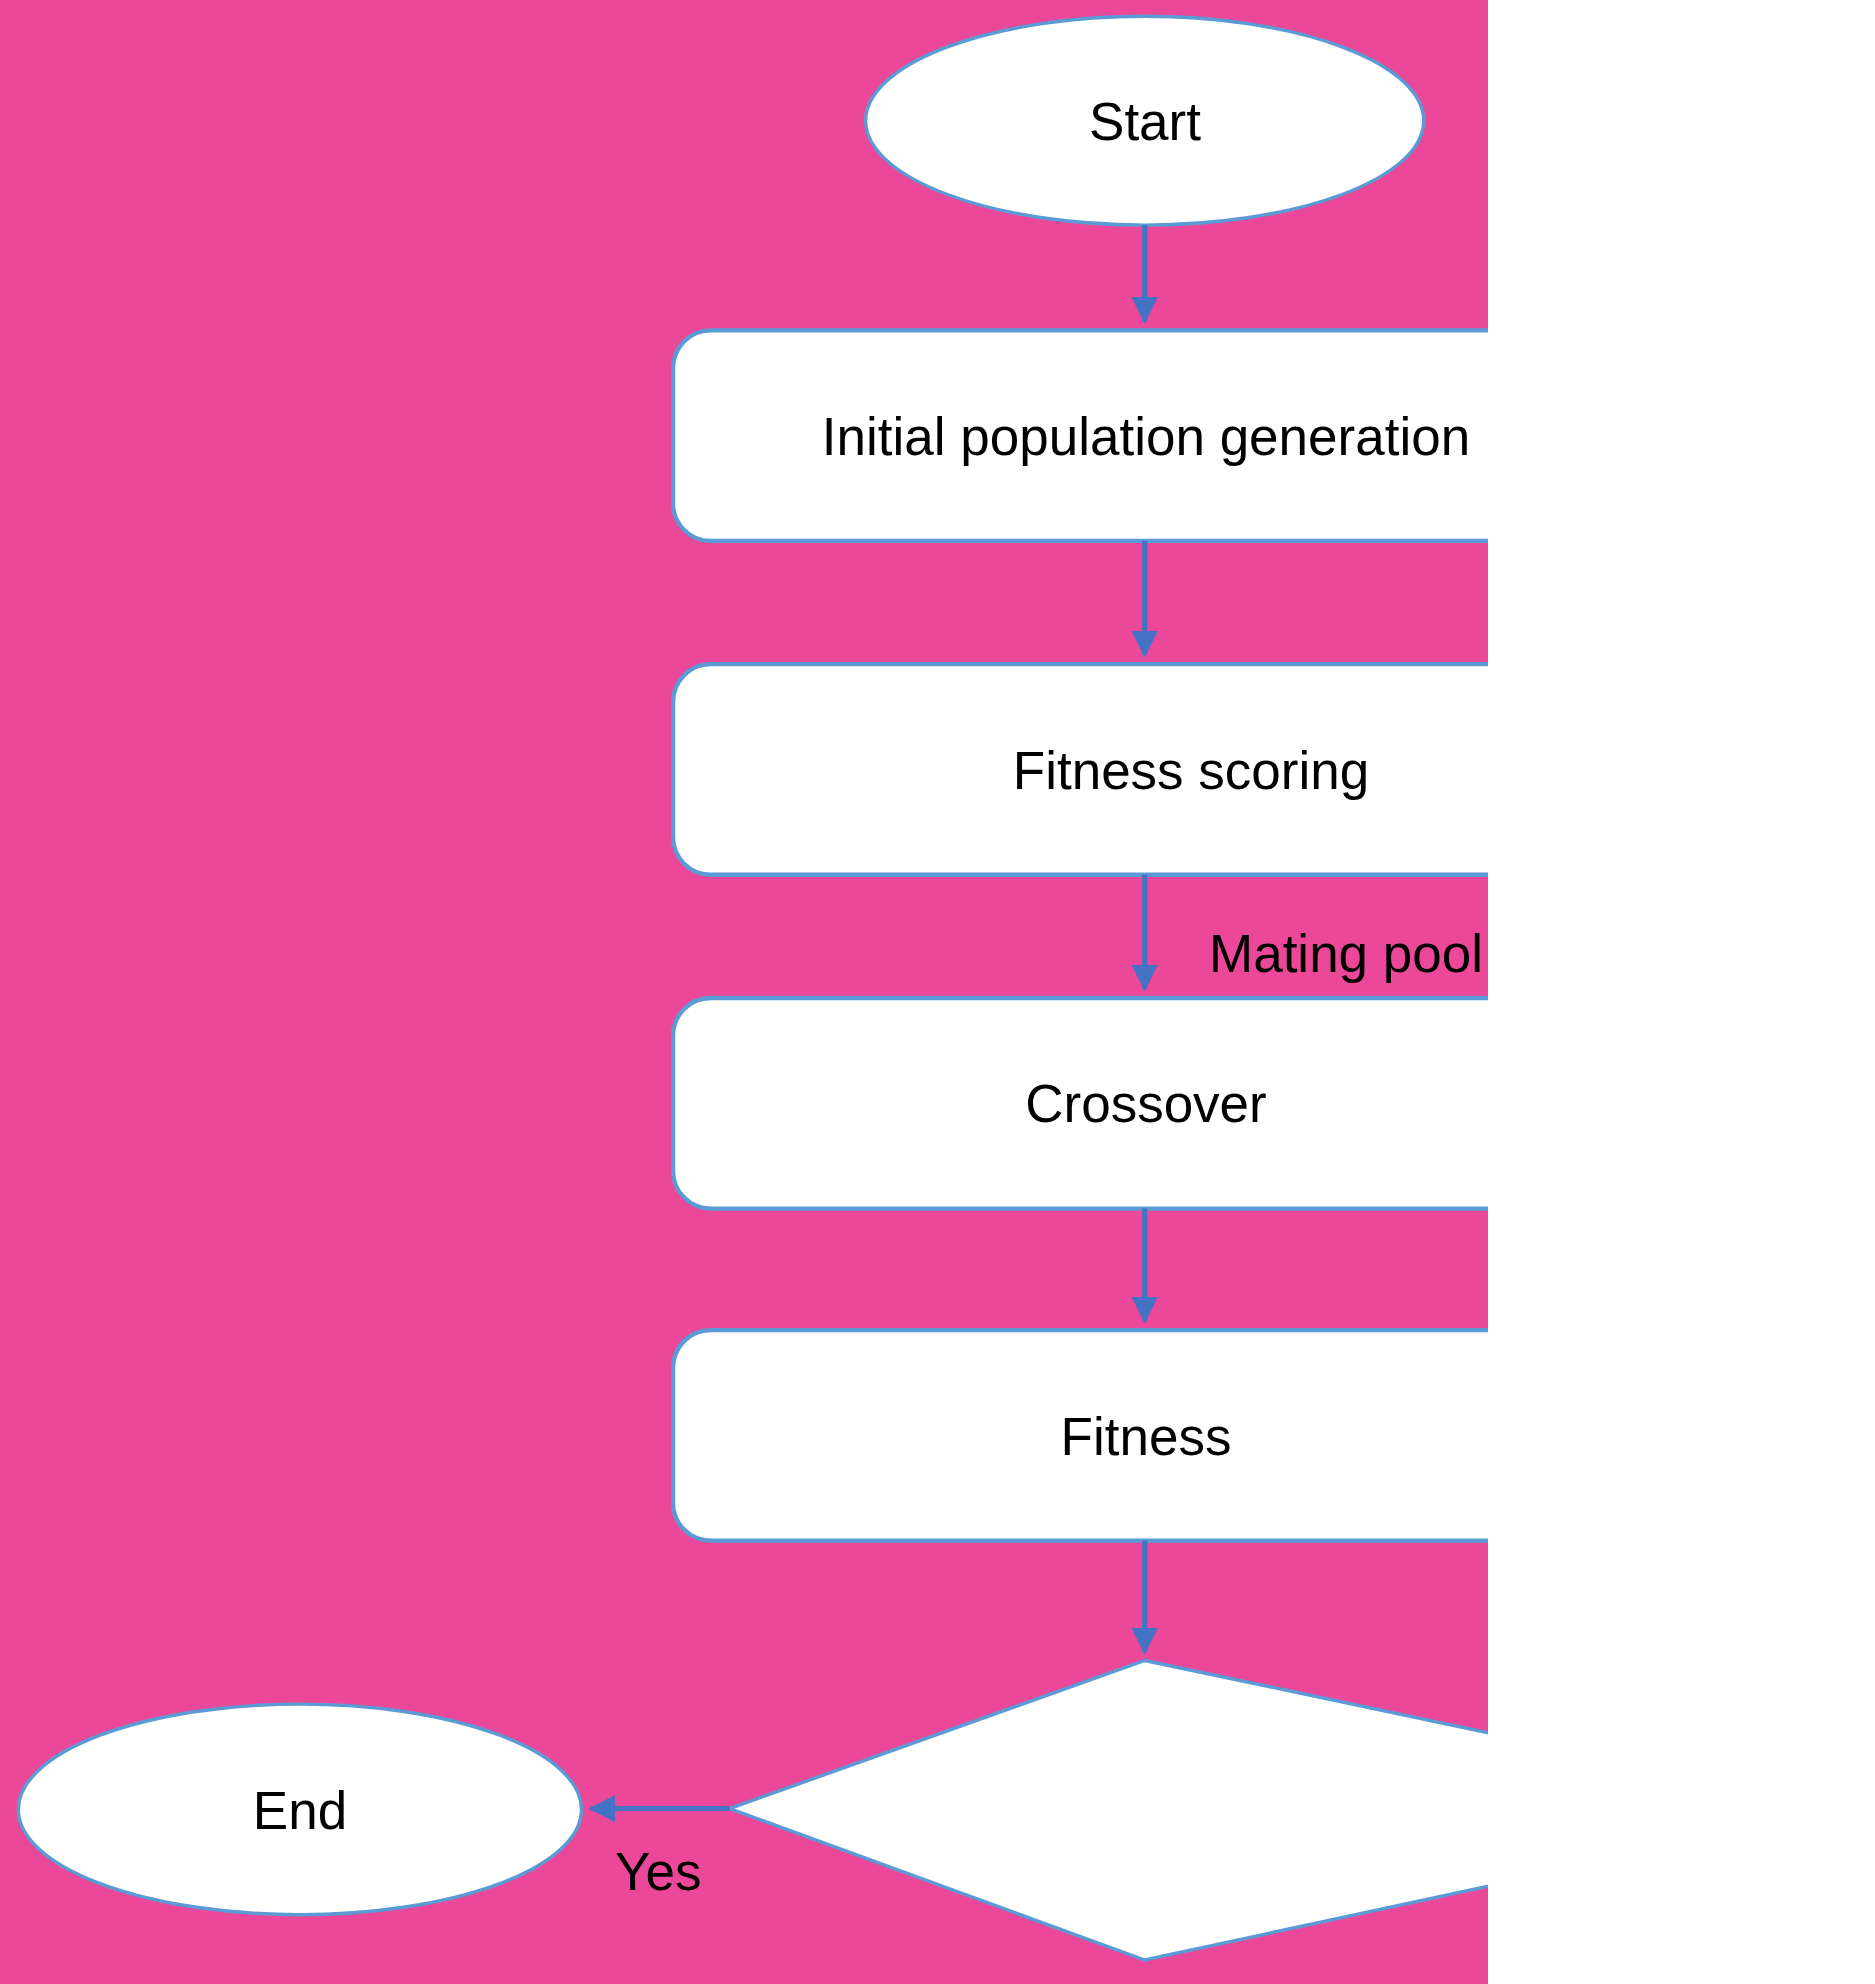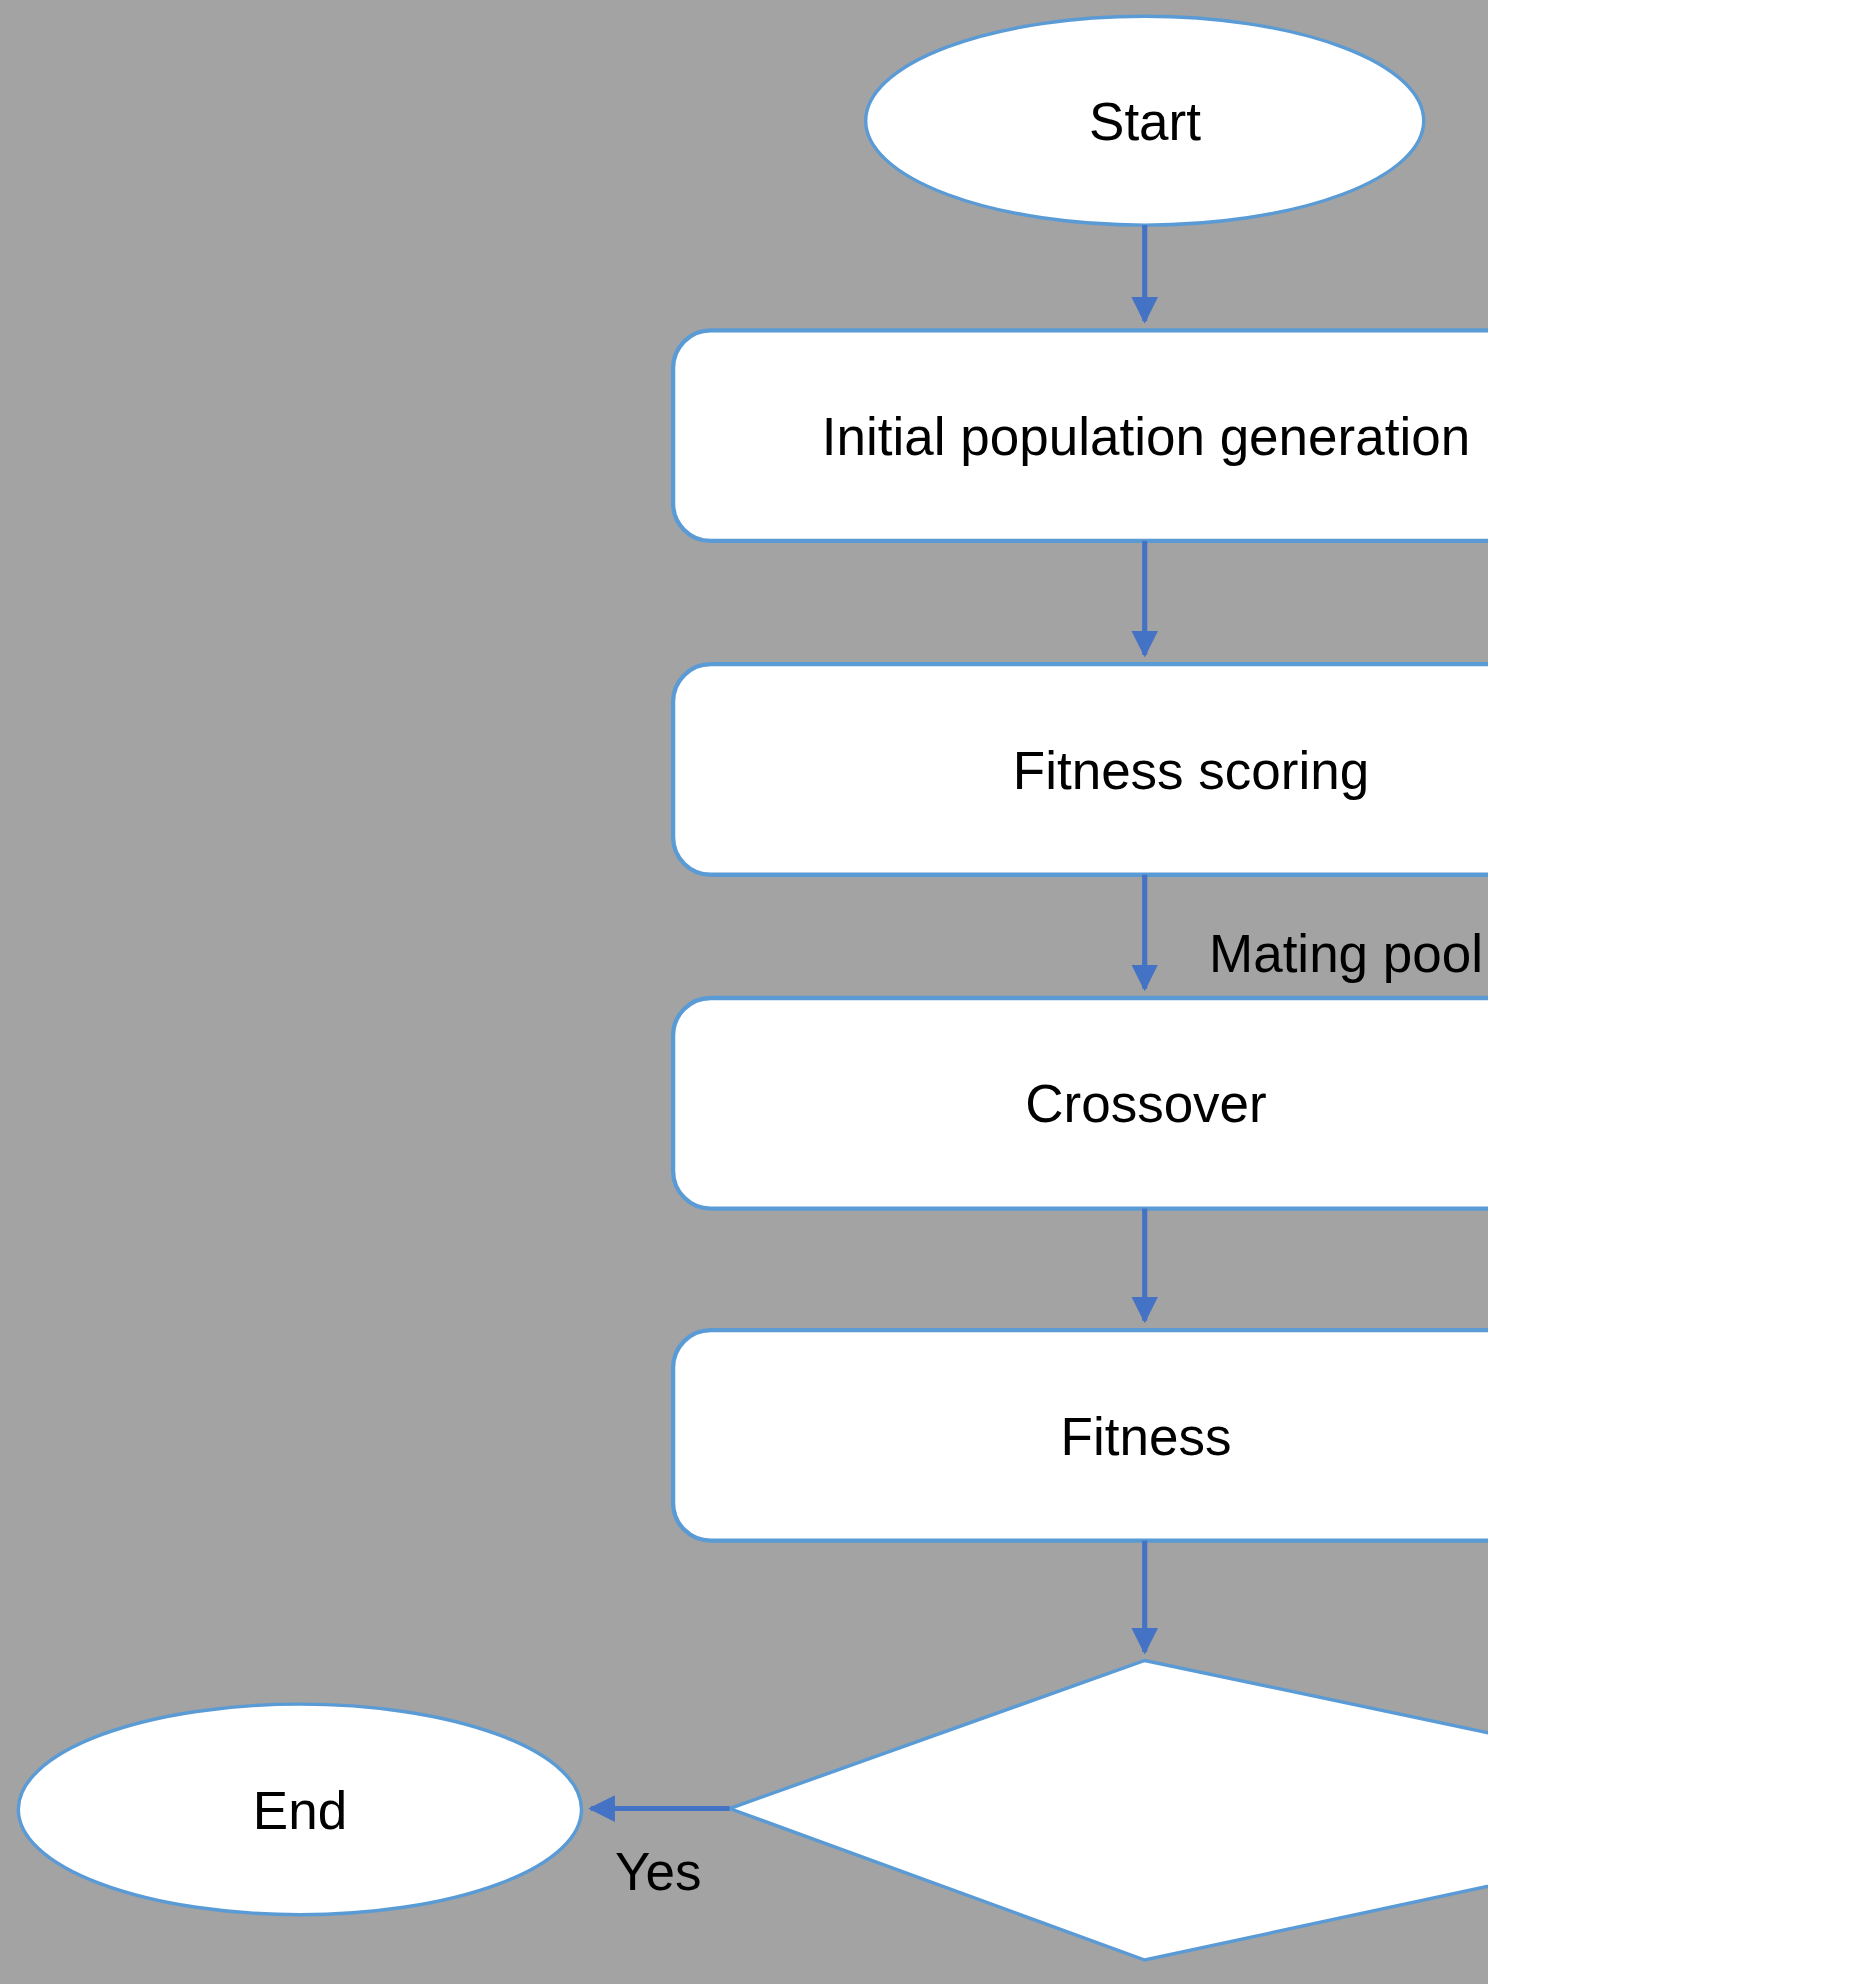--- a/index.html
+++ b/index.html
@@ -7,21 +7,21 @@
     padding: 0;
     background: #ffffff;
   }
   body {
     font-family: "Liberation Sans", sans-serif;
   }
   #canvas {
     position: relative;
     width: 1488px;
     height: 1984px;
-    background: #a3a3a3;
+    background: #ec4899;
     overflow: hidden;
   }
   #flow-svg {
     position: absolute;
     left: 0;
     top: 0;
     width: 1876px;
     height: 1984px;
   }
   .node-label {

